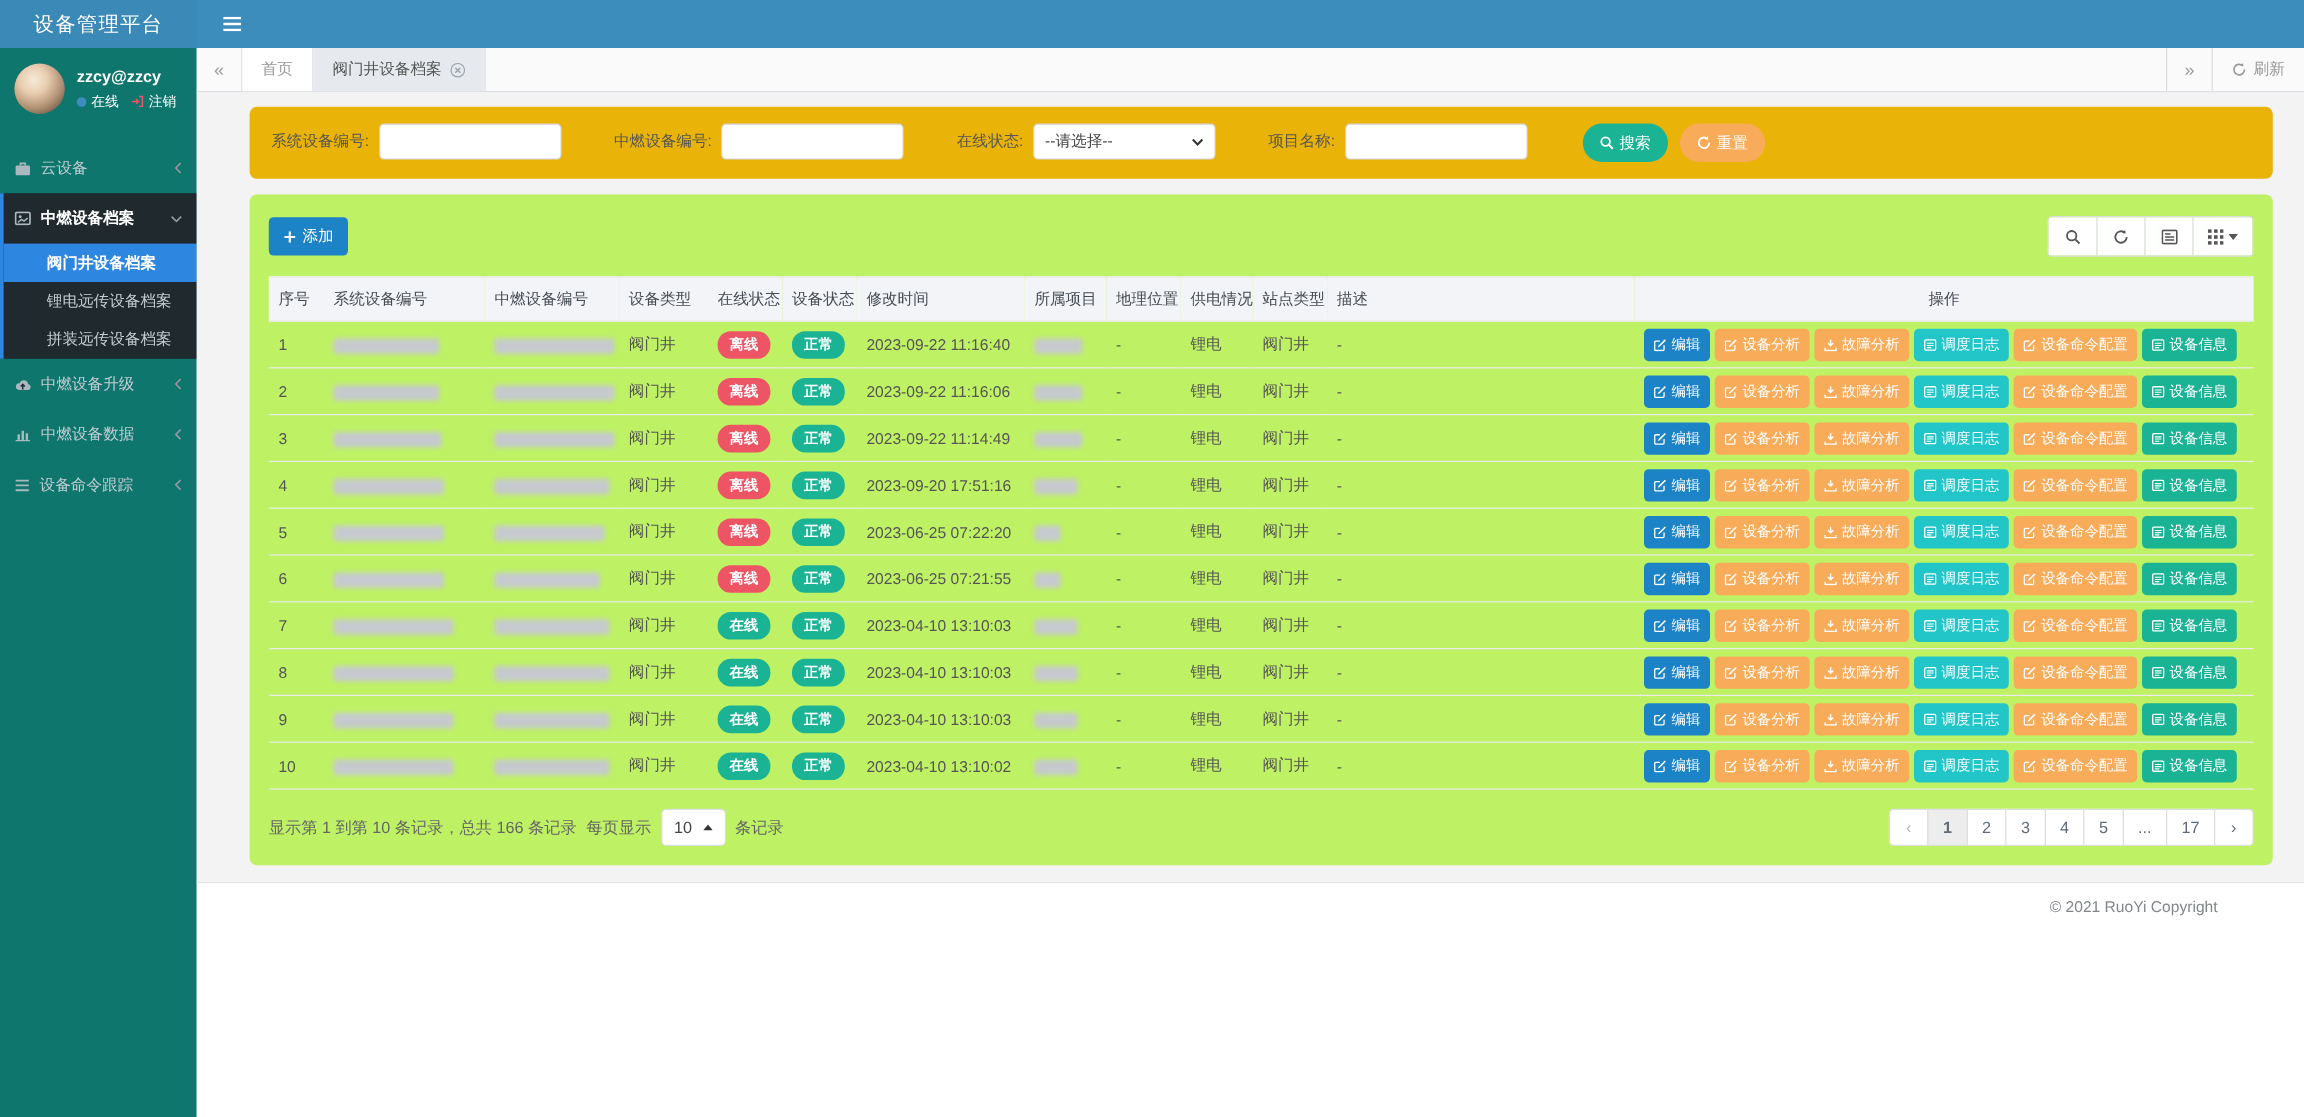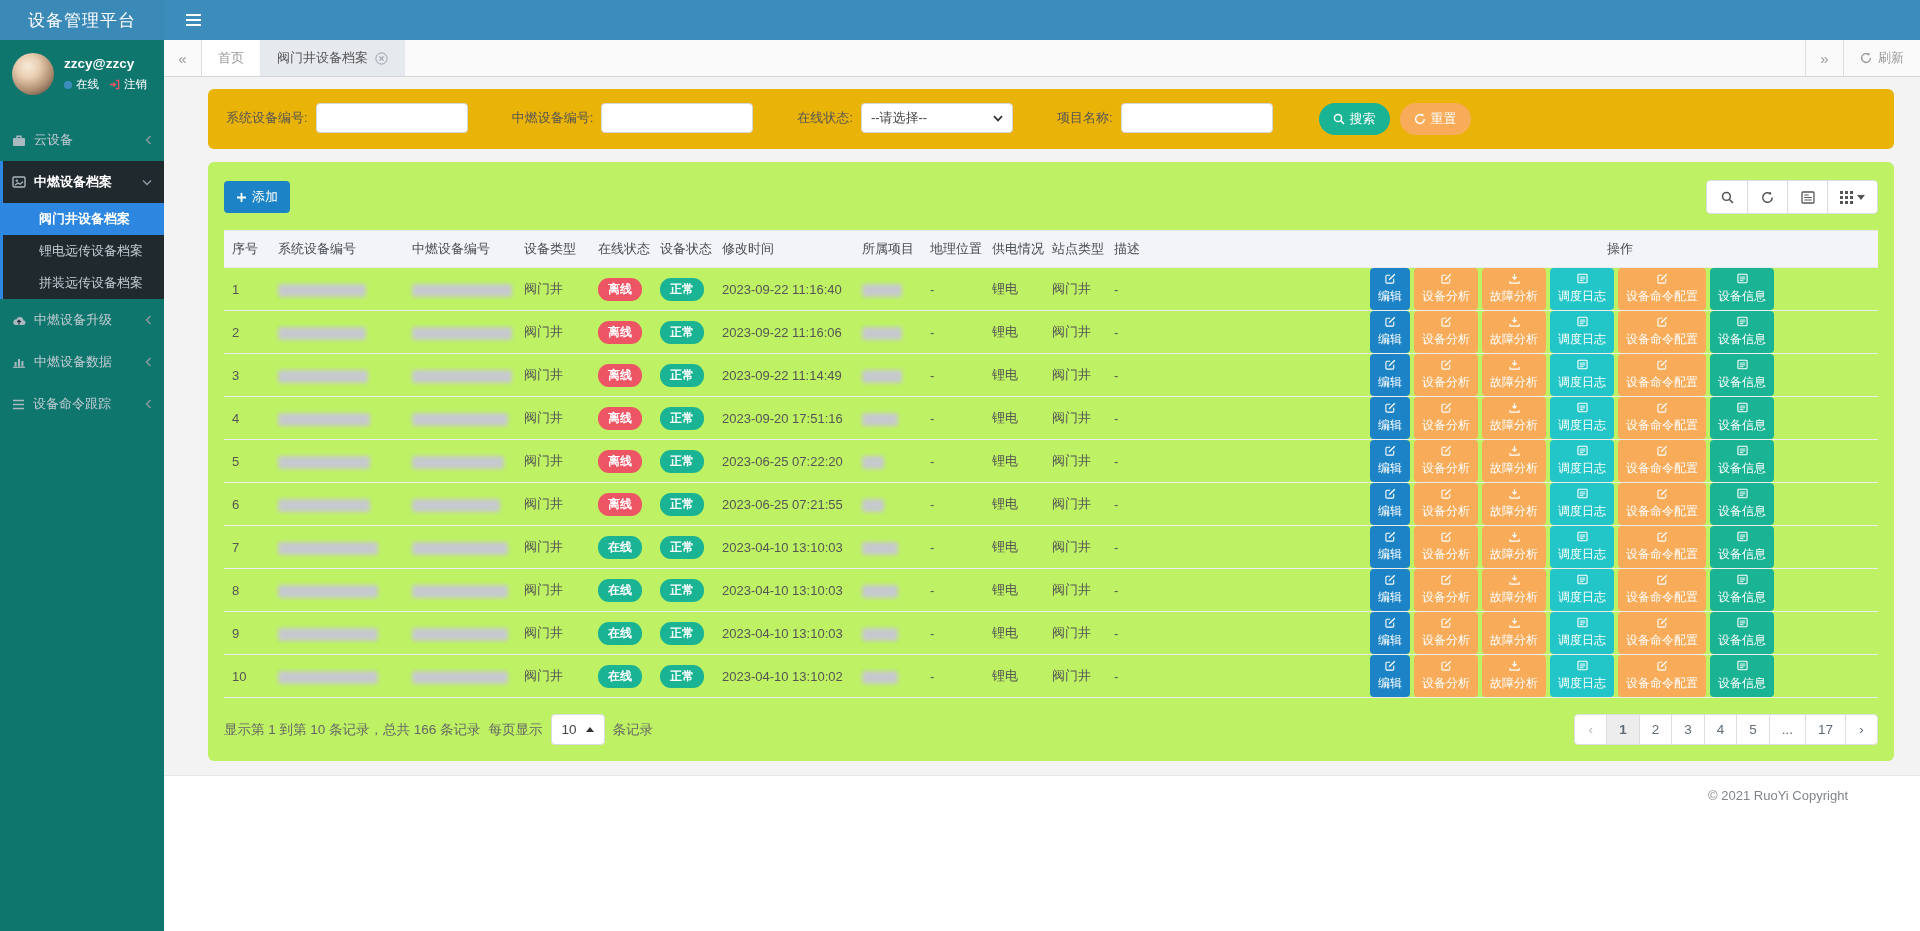--- a/index.html
+++ b/index.html
@@ -70,21 +70,21 @@
   .tool-btn.wide { width:50px; }
 
   table { width:100%; border-collapse:collapse; font-size:13px; color:#555; table-layout:fixed; }
   thead th { background:#f3f4f7; border-top:1px solid #e8eaec; border-bottom:1px solid #e8eaec; padding:9px 8px; text-align:left; font-weight:normal; color:#464c54; white-space:nowrap; }
   tbody td { padding:0 8px; height:39px; border-bottom:1px solid #ececec; white-space:nowrap; overflow:hidden; }
   .redacted { display:inline-block; height:13px; border-radius:2px; background:#c6c9ce; filter:blur(2px); vertical-align:middle; }
   .badge { display:inline-block; padding:3px 10px; border-radius:11px; color:#fff; font-size:12px; font-weight:bold; }
   .b-red { background:#ed5565; }
   .b-green { background:#1ab394; }
   .actions { white-space:nowrap; }
-  .abtn { display:inline-flex; align-items:center; gap:4px; padding:5px 8px; border-radius:4px; color:#fff; font-size:12px; margin-right:4px; cursor:pointer;flex-direction:column; }
+  .abtn { display:inline-flex; align-items:center; gap:4px; padding:5px 8px; border-radius:4px; color:#fff; font-size:12px; margin-right:4px; cursor:pointer; }
   .a-primary { background:#1c84c6; } .a-warning { background:#f8ac59; }
   .a-info { background:#23c6c8; }   .a-success { background:#1ab394;text-align:center; }
 
   .table-footer { display:flex; align-items:center; margin-top:16px; color:#666; font-size:13.5px; }
   .tf-gap { margin-left:8px; }
   .page-size { display:inline-flex; align-items:center; gap:9px; border:1px solid #d9dde2; border-radius:4px; background:#fff; padding:7px 10px; margin:0 8px; color:#444; cursor:pointer; }
   .pagination { margin-left:auto; display:flex; list-style:none; }
   .pagination li { min-width:33px; padding:7px 12px; text-align:center; border:1px solid #ddd; margin-left:-1px; background:#fff; color:#5f6b77; cursor:pointer; font-size:13.5px; }
   .pagination li.first { border-radius:4px 0 0 4px; margin-left:0; }
   .pagination li.last { border-radius:0 4px 4px 0; }

